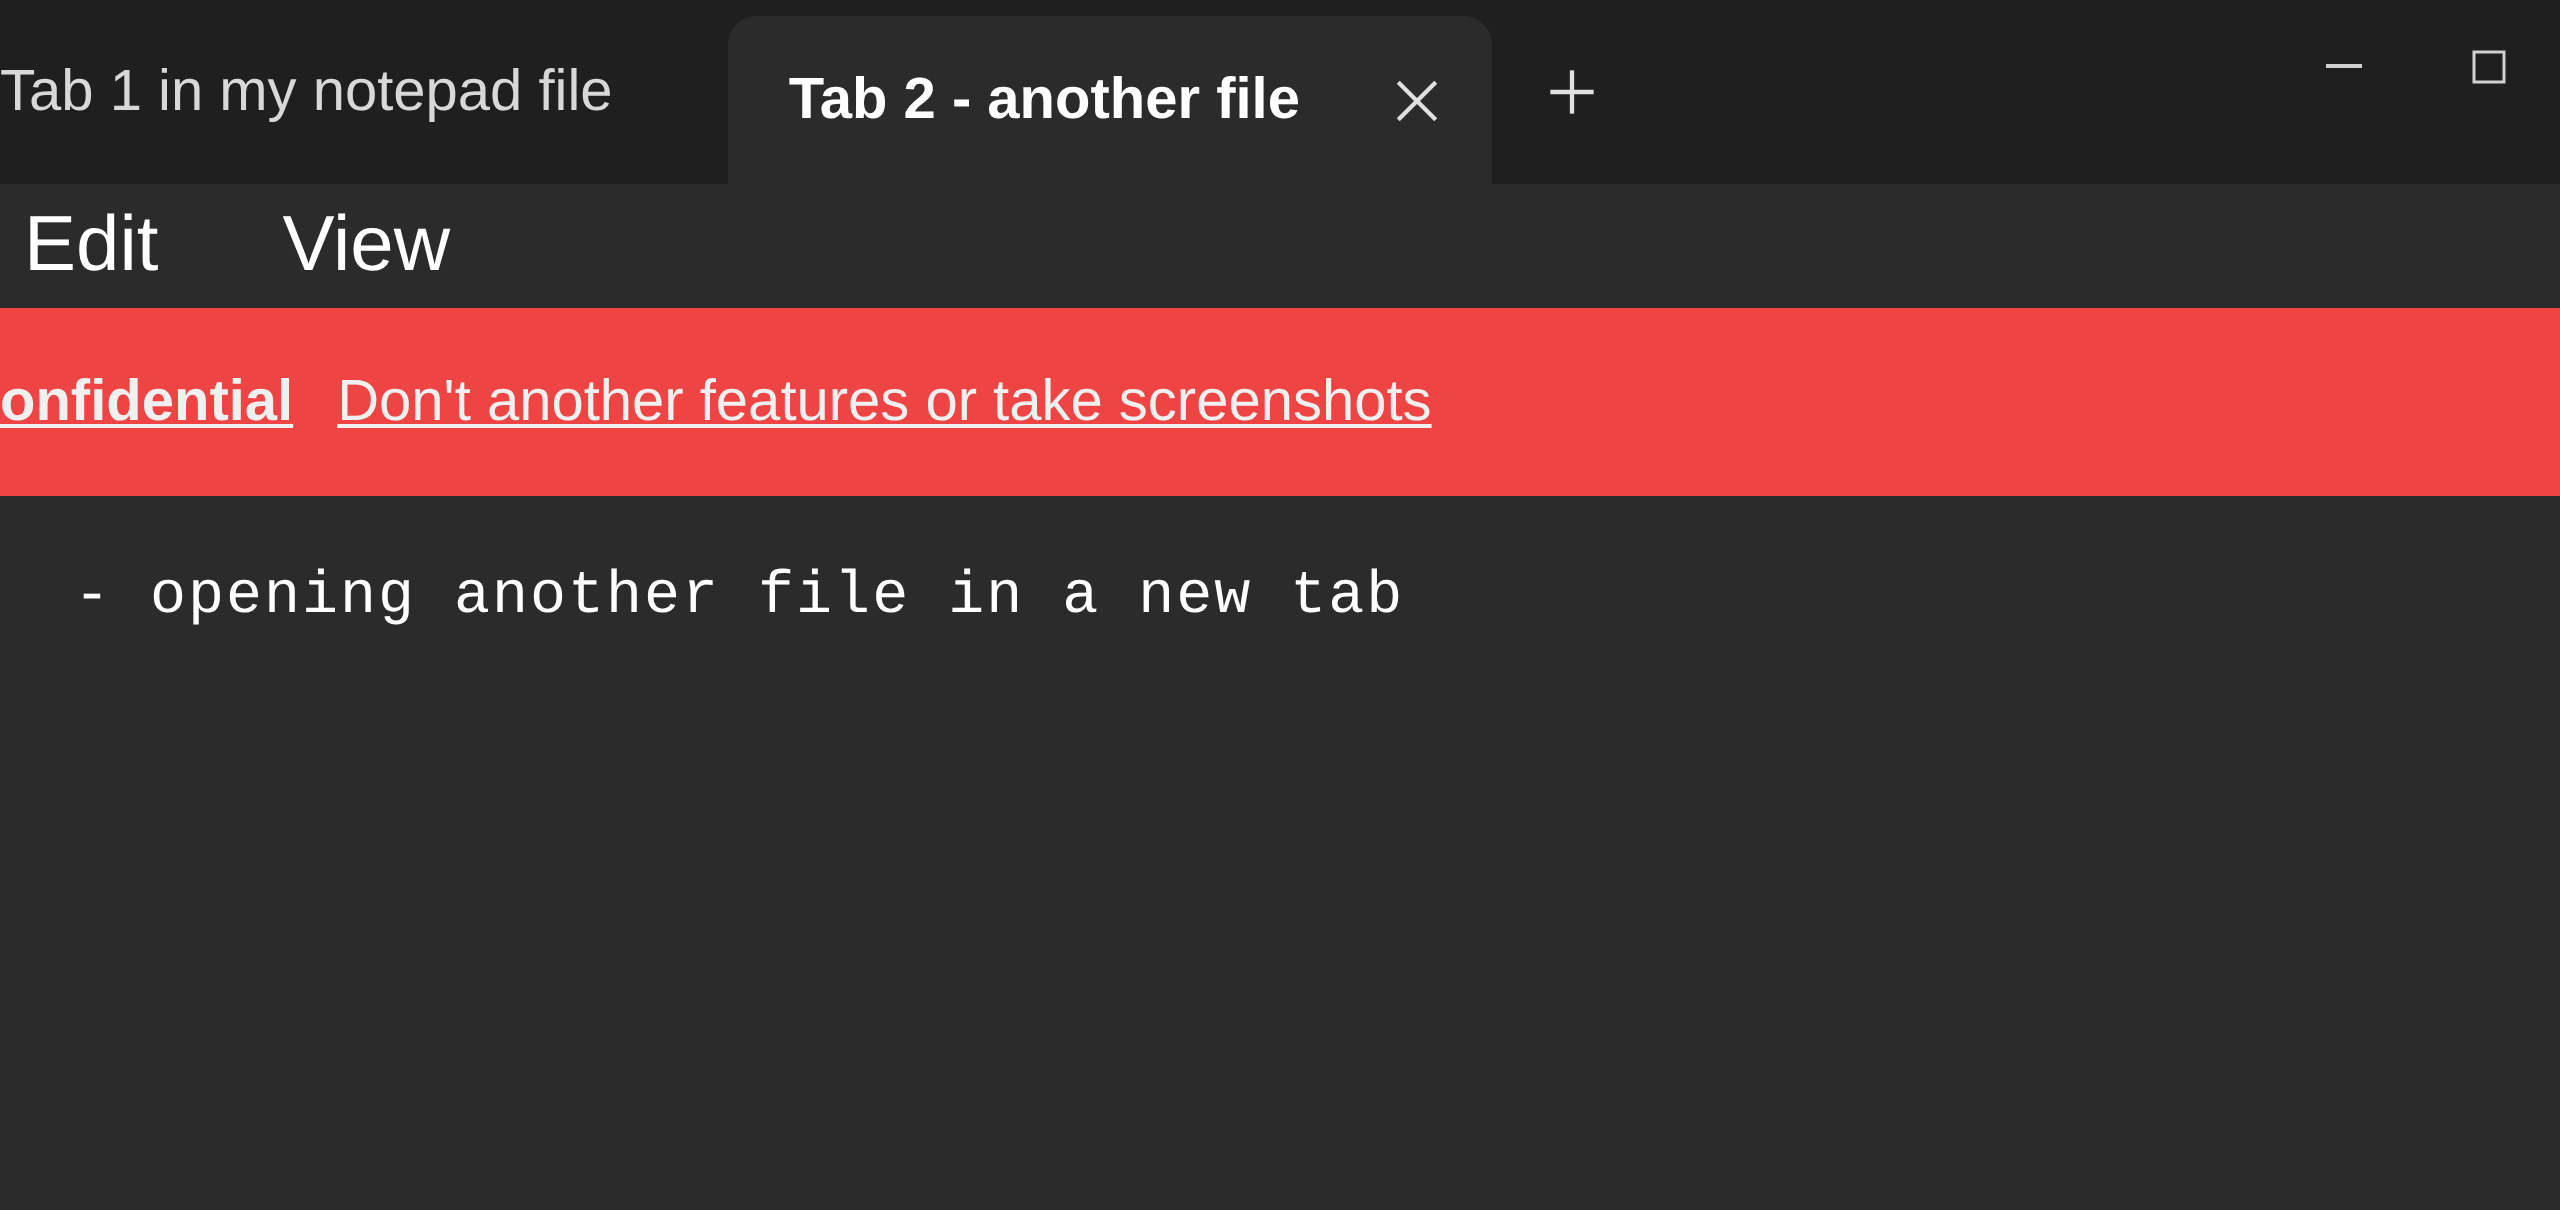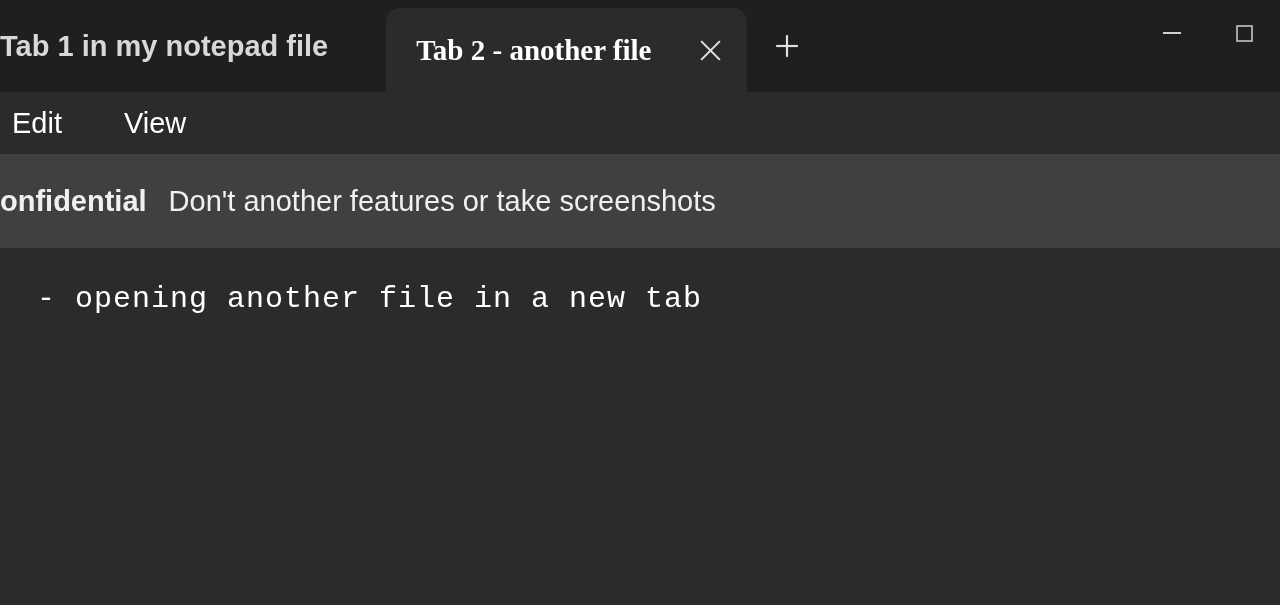--- a/index.html
+++ b/index.html
@@ -23,42 +23,41 @@
       display: flex;
       height: 92px;
       flex: 0 0 auto;
     }
     .tab {
       display: flex;
       align-items: center;
       padding: 0 26px 0 0;
       height: 92px;
       font-size: 29px;
-      font-weight: 700;
+      font-weight: 400;
       color: #dcdcdc;
       position: relative;
     }
     .tab.inactive {
       background: #1f1f1f;
       padding-left: 0;
       padding-right: 40px;
       color: #d8d8d8;
     }
     .tab.active {
       background: #2b2b2b;
       border-top-left-radius: 14px;
       border-top-right-radius: 14px;
       padding-left: 30px;
       padding-right: 0;
       margin-left: 18px;
       margin-top: 8px;
       height: 84px;
       font-weight: 600;
       color: #ffffff;
-      font-family: Liberation Serif, serif;
     }
     .tab-label {
       white-space: nowrap;
     }
     .tab-close {
       width: 74px;
       height: 84px;
       display: flex;
       align-items: center;
       justify-content: center;
@@ -98,35 +97,36 @@
     .win-btn.min svg { width: 18px; height: 2px; }
 
     
     .menubar {
       height: 62px;
       background: #2b2b2b;
       display: flex;
       align-items: center;
       padding-left: 10px;
       gap: 58px;
-      font-size: 29px;
+      font-size: 39px;
       font-weight: 400;
       color: #ffffff;
     }
     .menu-item { padding: 4px 2px; }
 
     
     .banner {
       height: 94px;
-      background: #404040;
+      background: #ef4444;
       display: flex;
       align-items: center;
       padding-left: 0;
       font-size: 29px;
       color: #f0f0f0;
+      text-decoration: underline;
     }
     .banner-label {
       font-weight: 600;
       margin-right: 22px;
     }
     .banner-text {
       font-weight: 400;
     }
 
     

